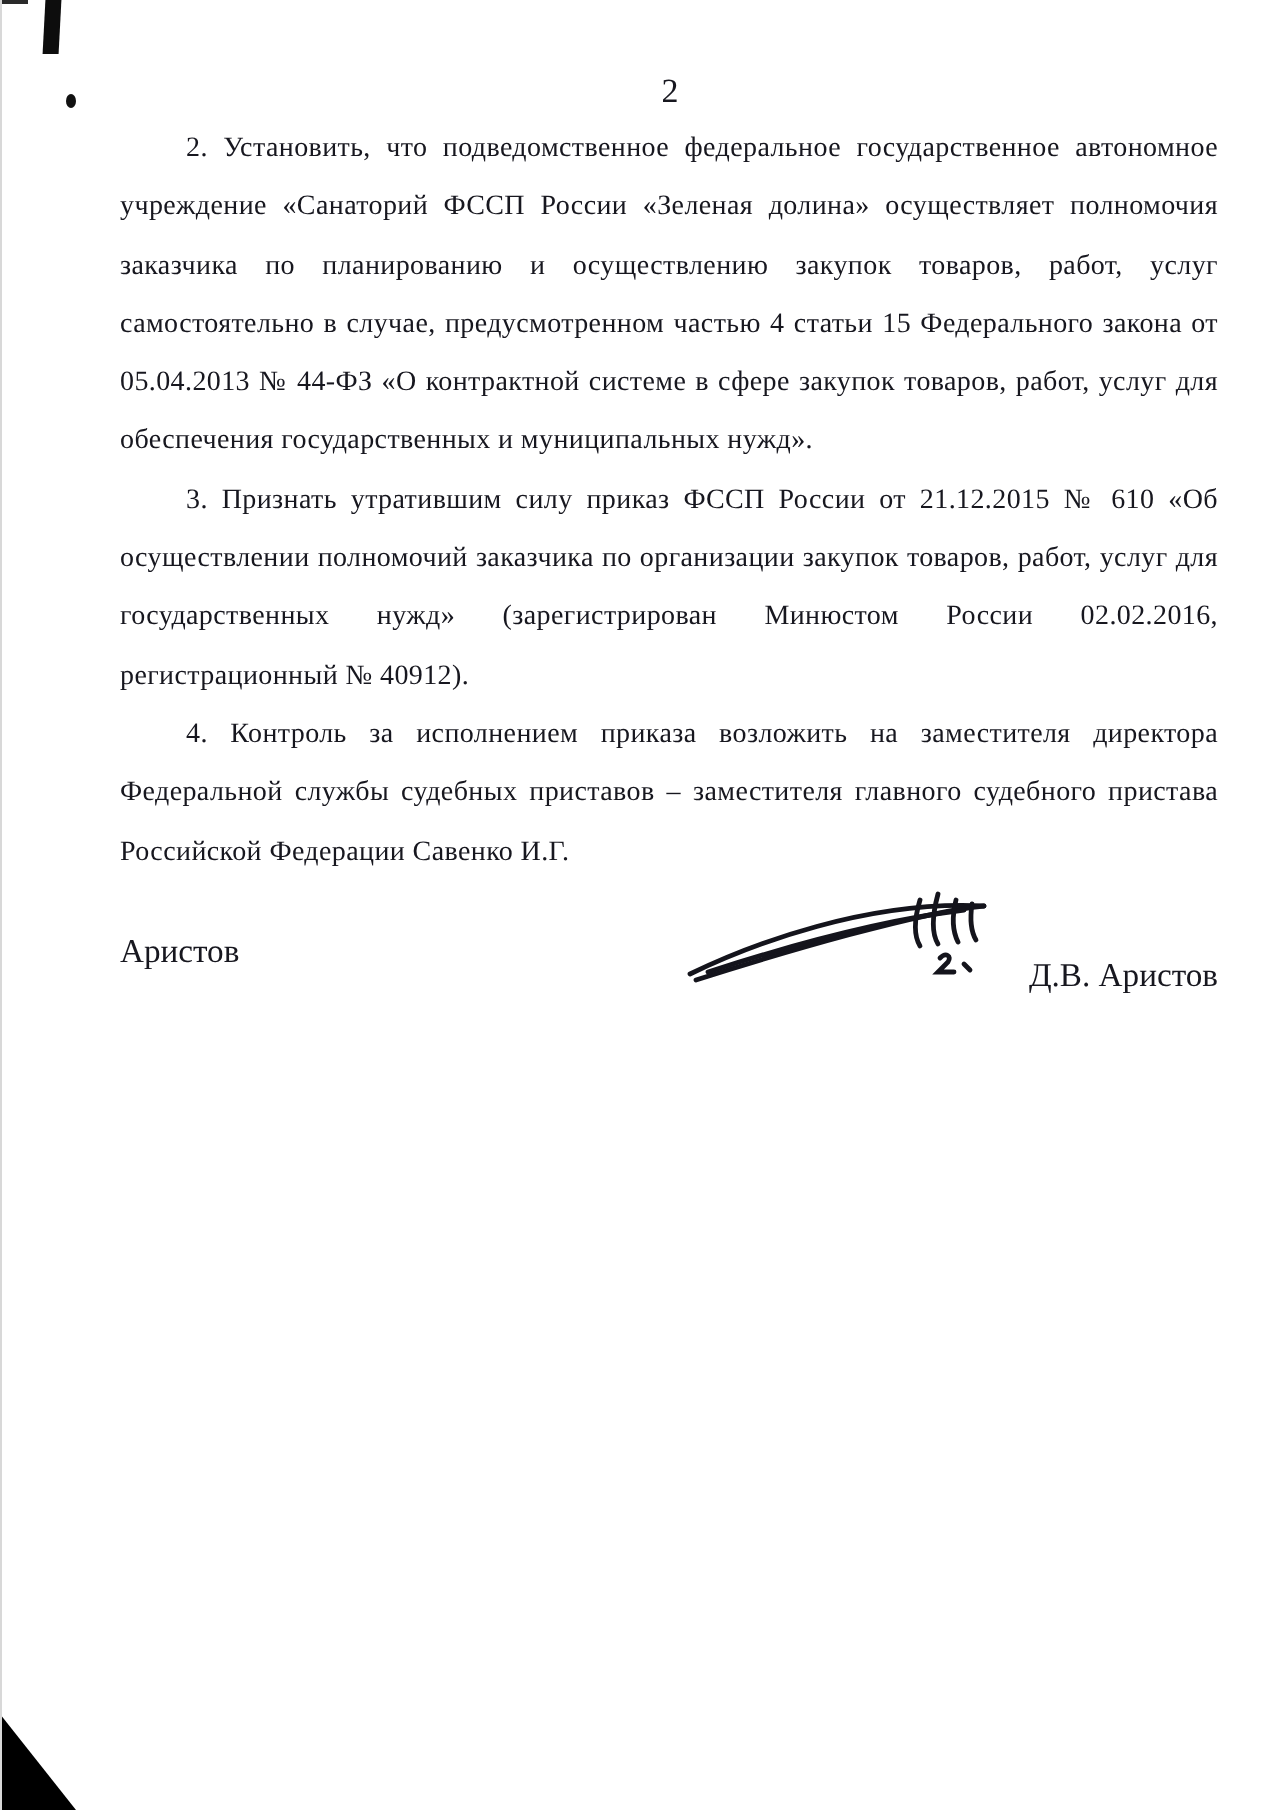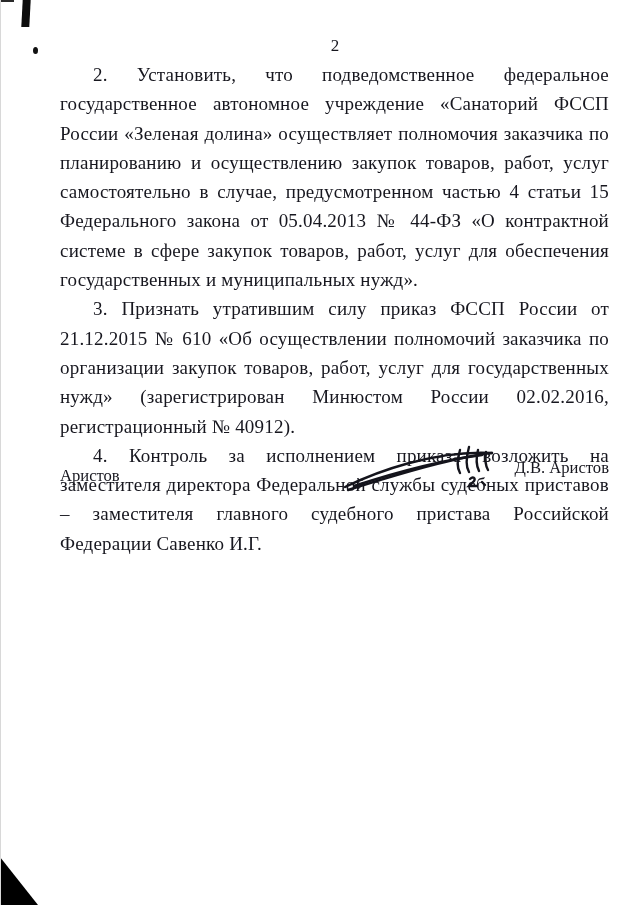--- a/index.html
+++ b/index.html
@@ -77,21 +77,21 @@
 
   .content {
     position: absolute;
     top: 60px;
     left: 60px;
     right: 31px;
   }
   .content p {
     margin: 0;
     padding: 0;
-    font-size: 19px;
+    font-size: 14px;
     line-height: 29.3px;
     text-align: justify;
     text-indent: 33px;
     letter-spacing: 0.2px;
   }
 
   .signature-row {
     position: absolute;
     top: 458px;
     left: 60px;
@@ -100,21 +100,21 @@
     font-size: 16.6px;
   }
   .signer-role {
     position: absolute;
     left: 0;
     top: 8px;
   }
   .signer-name {
     position: absolute;
     right: 0;
-    top: 0;
+    top: 20px;
     margin-left: 43px;
   }
   .sig {
     position: absolute;
     left: 282px;
     top: -16px;
     width: 172px;
     height: 58px;
   }
   .sig svg {

